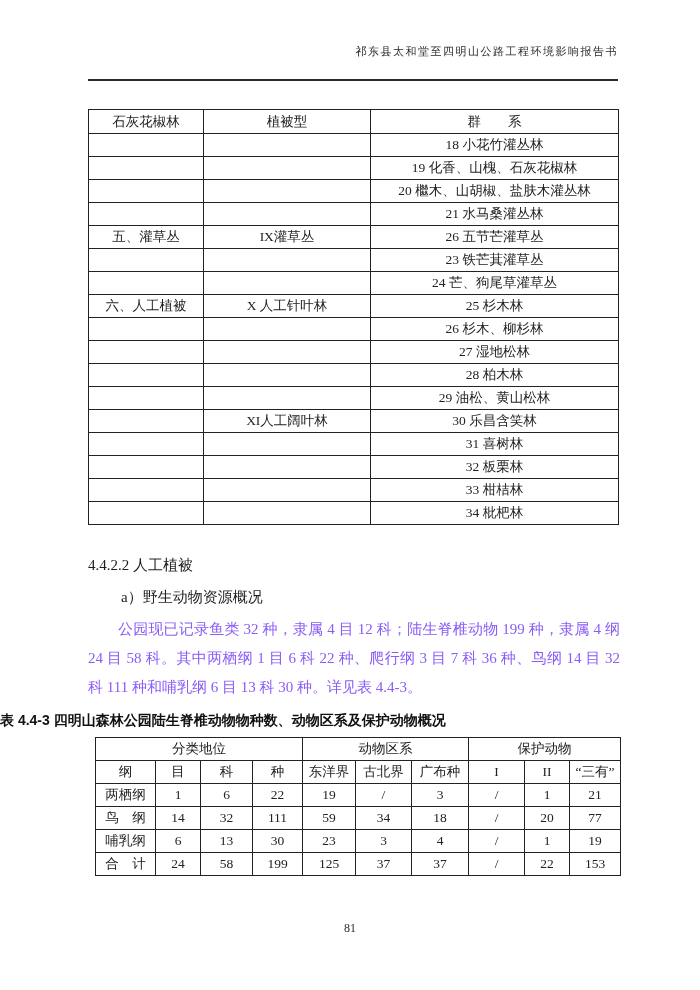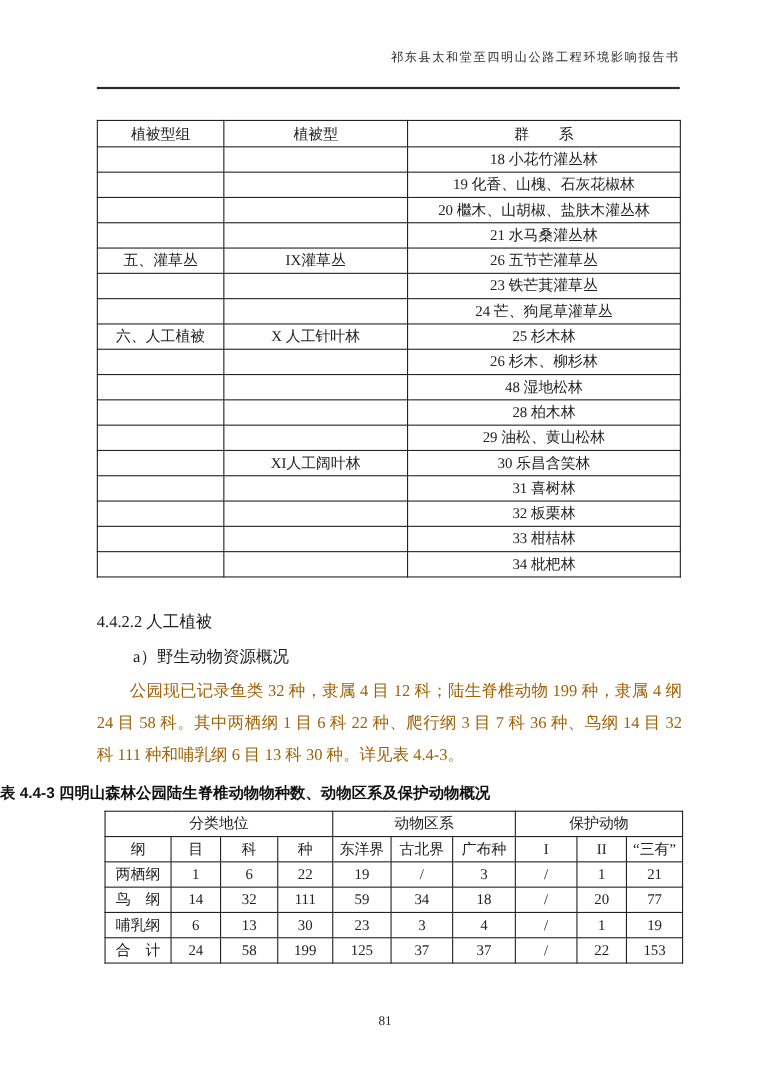--- a/index.html
+++ b/index.html
@@ -46,21 +46,21 @@
     margin:13px 0 0 121px;
     font-size:15px;
     color:#1d1d1d;
   }
   .para {
     margin:8px 80px 0 88px;
     font-size:15px;
     line-height:29px;
     text-align:justify;
     text-indent:2em;
-    color:#a16207;
+    color:#8b5cf6;
   }
   .caption {
     margin:10px 0 0 0;
     text-align:left;
     font-size:14px;
     font-weight:bold;
     font-family:"Liberation Sans","DejaVu Sans",sans-serif;
     color:#111111;
   }
   .animal-table {
@@ -88,21 +88,21 @@
   </div>
 
   <table class="veg-table">
     <colgroup>
       <col style="width:115px">
         <col style="width:167px">
         <col style="width:248px">
     </colgroup>
     <thead>
       <tr>
-          <th>植被型组</th>
+          <th>石灰花椒林</th>
           <th>植被型</th>
           <th>群　　系</th>
         </tr>
     </thead>
     <tbody>
         <tr>
           <td></td>
           <td></td>
           <td>18  小花竹灌丛林</td>
         </tr>
@@ -142,21 +142,21 @@
           <td>25  杉木林</td>
         </tr>
         <tr>
           <td></td>
           <td></td>
           <td>26  杉木、柳杉林</td>
         </tr>
         <tr>
           <td></td>
           <td></td>
-          <td>48  湿地松林</td>
+          <td>27  湿地松林</td>
         </tr>
         <tr>
           <td></td>
           <td></td>
           <td>28  柏木林</td>
         </tr>
         <tr>
           <td></td>
           <td></td>
           <td>29  油松、黄山松林</td>

